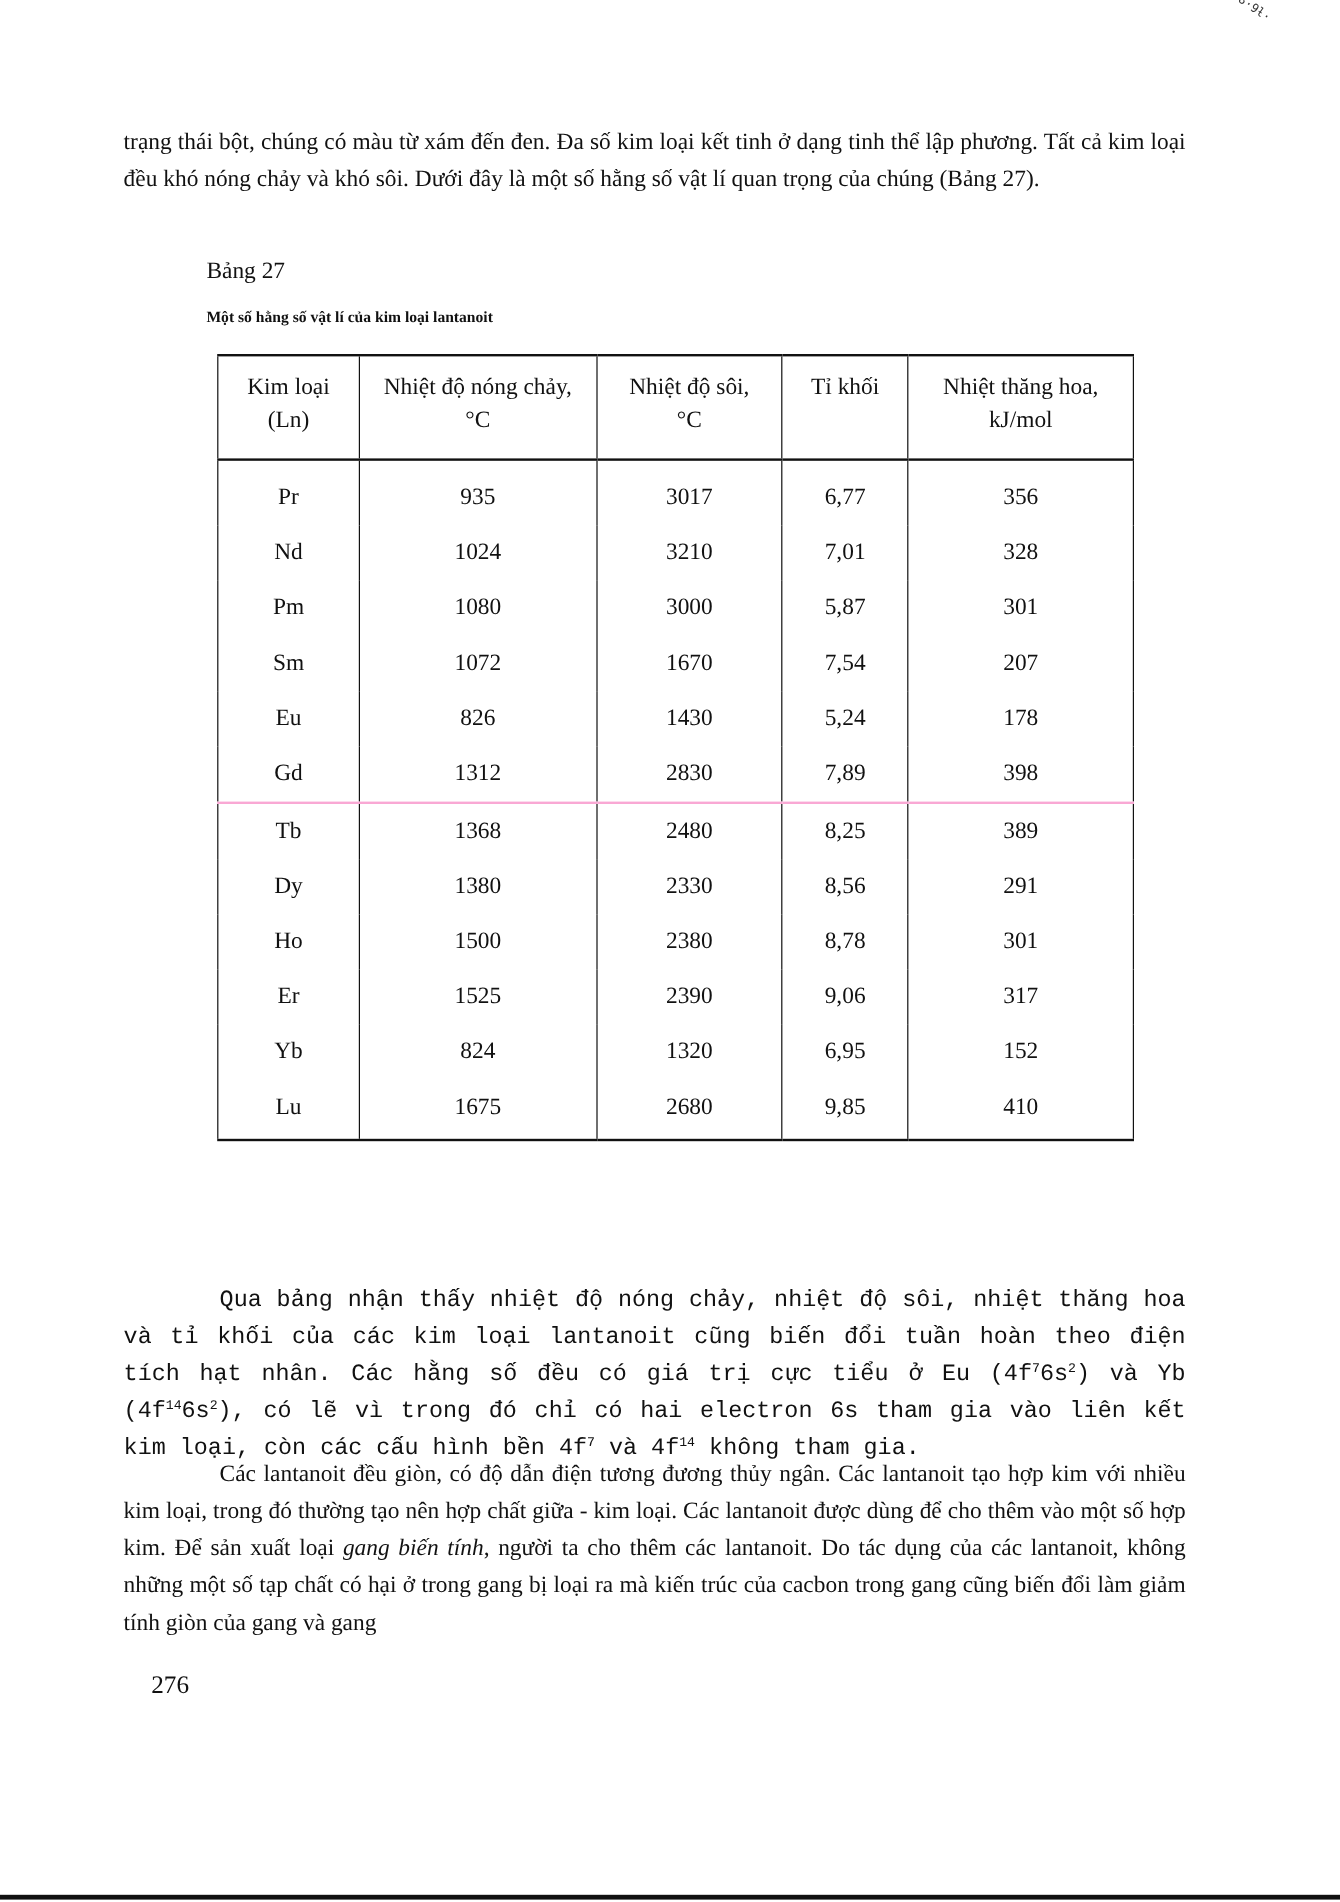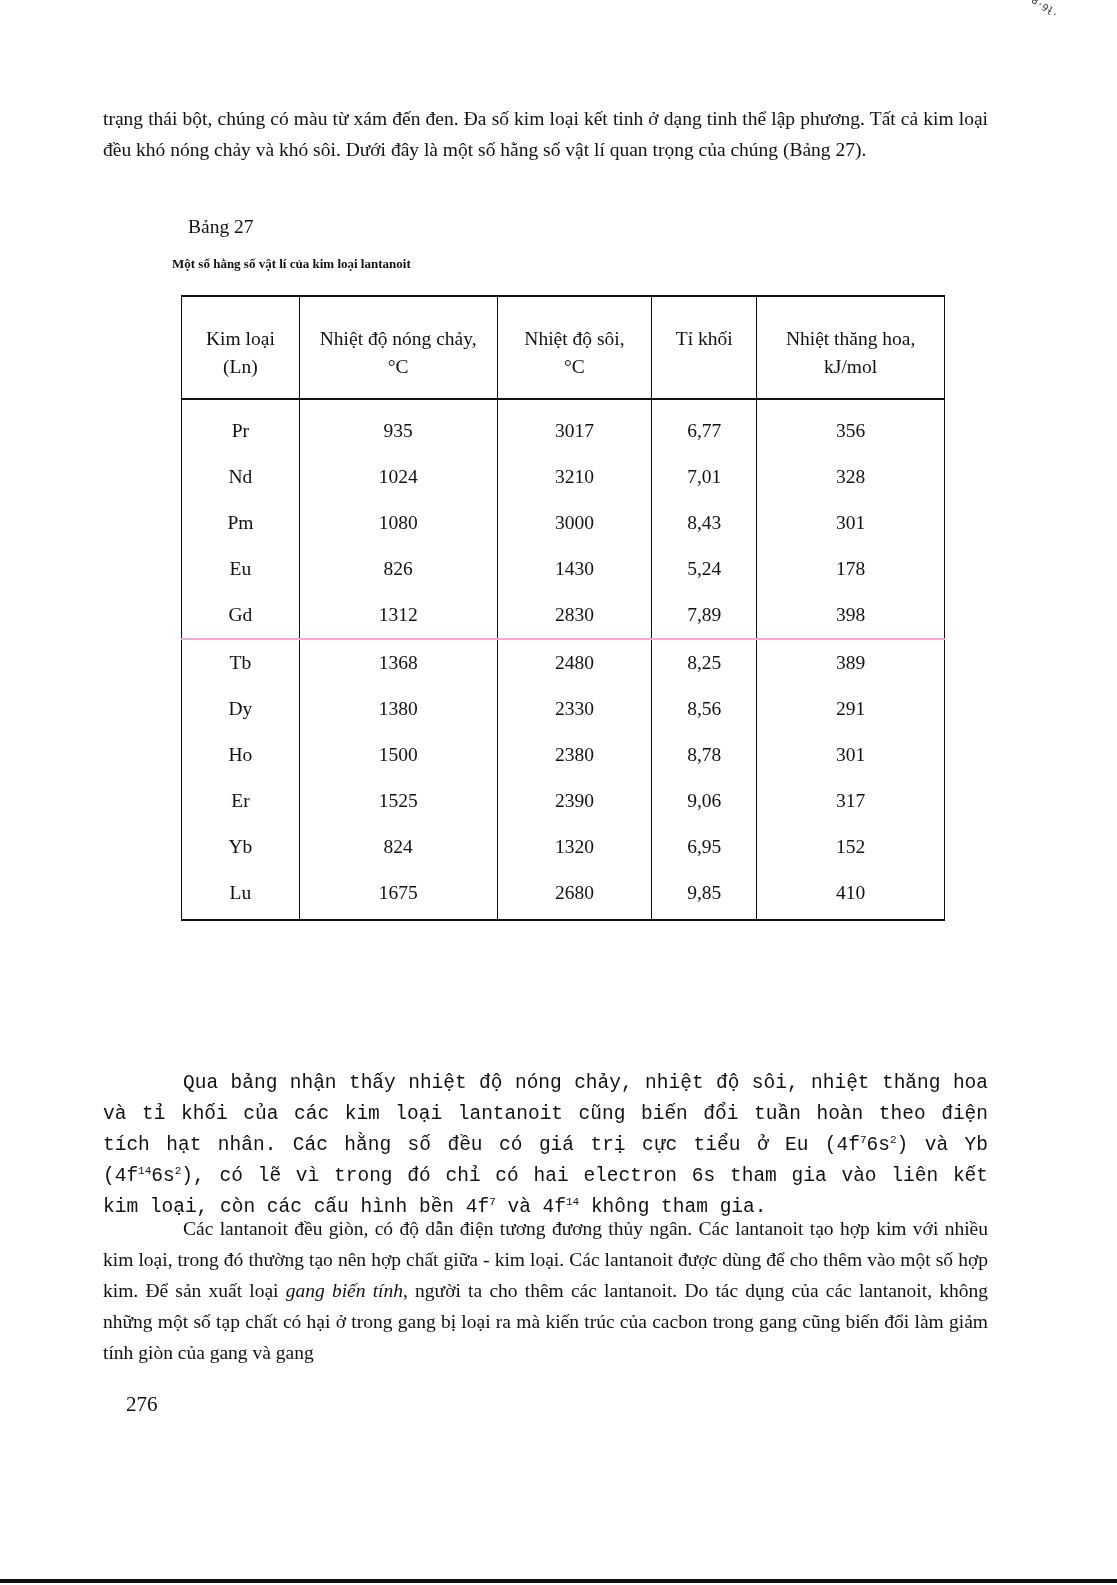--- a/index.html
+++ b/index.html
@@ -3,27 +3,27 @@
 <meta charset="utf-8">
 <style>
   html, body { margin:0; padding:0; background:#ffffff; }
   body { width:1117px; height:1585px; position:relative; overflow:hidden;
          font-family:"Liberation Serif", serif; color:#111; }
   .para { position:absolute; left:103px; width:885px; font-size:19.5px; line-height:31px;
           text-align:justify; text-align-last:left; }
   .p1 { top:103px; }
   .p2 { top:1068px; text-indent:80px;font-family:Liberation Mono, monospace; }
   .p3 { top:1213px; text-indent:80px; }
-  .caption { position:absolute; left:188px; top:216px; font-size:19.5px; }
+  .caption { position:absolute; left:172px; top:216px; font-size:19.5px; }
   .table-title { position:absolute; left:172px; top:256px; font-size:13px; font-weight:bold; }
   table.data { position:absolute; left:181px; top:295px; width:764px; border-collapse:collapse;
                font-size:19.5px; }
   table.data th, table.data td { border-left:1.5px solid #111; border-right:1.5px solid #111;
                text-align:center; font-weight:normal; padding:0; }
-  table.data thead th { vertical-align:top; padding-top:28px; height:73px; line-height:28px;
+  table.data thead th { vertical-align:top; padding-top:12px; height:73px; line-height:28px;
                border-top:2px solid #111; border-bottom:2px solid #111; }
   table.data td { height:46px; }
   table.data tbody tr:first-child td { padding-top:8px; }
   table.data tr.group-break td { border-top:2px solid #f9a8d4; }
   table.data tbody tr:last-child td { border-bottom:2px solid #111; padding-bottom:3px; }
   col.c1 { width:118px; } col.c2 { width:198px; } col.c3 { width:155px; }
   col.c4 { width:105px; } col.c5 { width:188px; }
   sup { font-size:11px; vertical-align:7px; line-height:0; }
   .page-number { position:absolute; left:113px; top:1392px; font-size:21px;margin-left:13px; }
   .stamp { position:absolute; left:1030px; top:2px; font-size:10px; transform:rotate(35deg);
@@ -69,22 +69,29 @@
         <td>Nd</td>
         <td>1024</td>
         <td>3210</td>
         <td>7,01</td>
         <td>328</td>
       </tr>
       <tr>
         <td>Pm</td>
         <td>1080</td>
         <td>3000</td>
-        <td>8,43</td>
+        <td>5,87</td>
         <td>301</td>
+      </tr>
+      <tr>
+        <td>Sm</td>
+        <td>1072</td>
+        <td>1670</td>
+        <td>7,54</td>
+        <td>207</td>
       </tr>
       <tr>
         <td>Eu</td>
         <td>826</td>
         <td>1430</td>
         <td>5,24</td>
         <td>178</td>
       </tr>
       <tr>
         <td>Gd</td>

